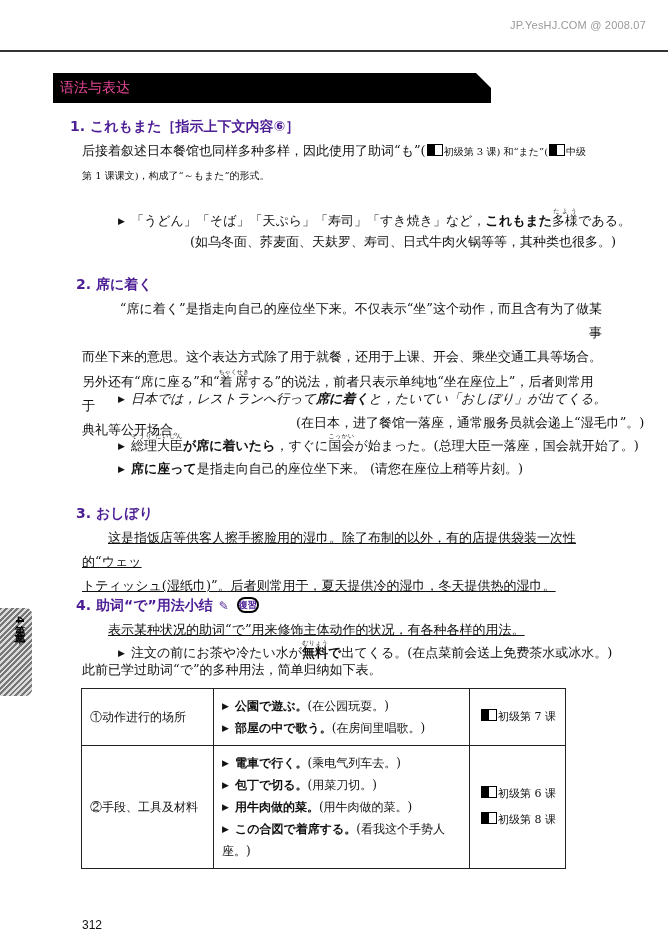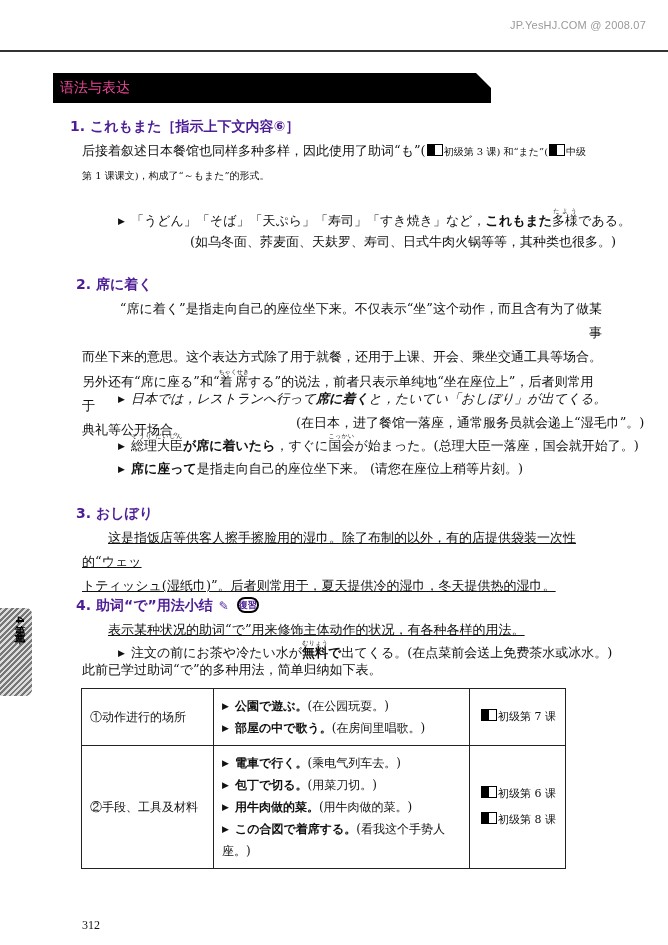--- a/index.html
+++ b/index.html
@@ -57,21 +57,21 @@
   }
   table.usage td, table.usage th { border: 1px solid #222; }
   table.usage th {
     height: 28px; font-family: "DejaVu Sans", sans-serif; font-weight: bold; font-size: 12px;
     background: repeating-linear-gradient(135deg, #cfcfcf 0 1px, #f1f1f1 1px 3px);
   }
   table.usage td.cat { width: 122px; padding-left: 8px; font-size: 12px; }
   table.usage td.exs { padding: 6px 8px; line-height: 22px; }
   table.usage td.ref { width: 84px; padding-left: 10px; line-height: 26px; font-size: 11px; }
   .page-num {
-    position: absolute; top: 918px; left: 82px; font-family: Liberation Serif, serif; font-size: 12px; color: #111;
+    position: absolute; top: 918px; left: 82px; font-family: Liberation Sans, sans-serif; font-size: 12px; color: #111;
   }
 </style>
 </head>
 <body>
 
 <div class="watermark">JP.YesHJ.COM @ 2008.07</div>
 <div class="top-rule"></div>
 
 <div class="bar"></div>
 <div class="bar-fold"></div>

